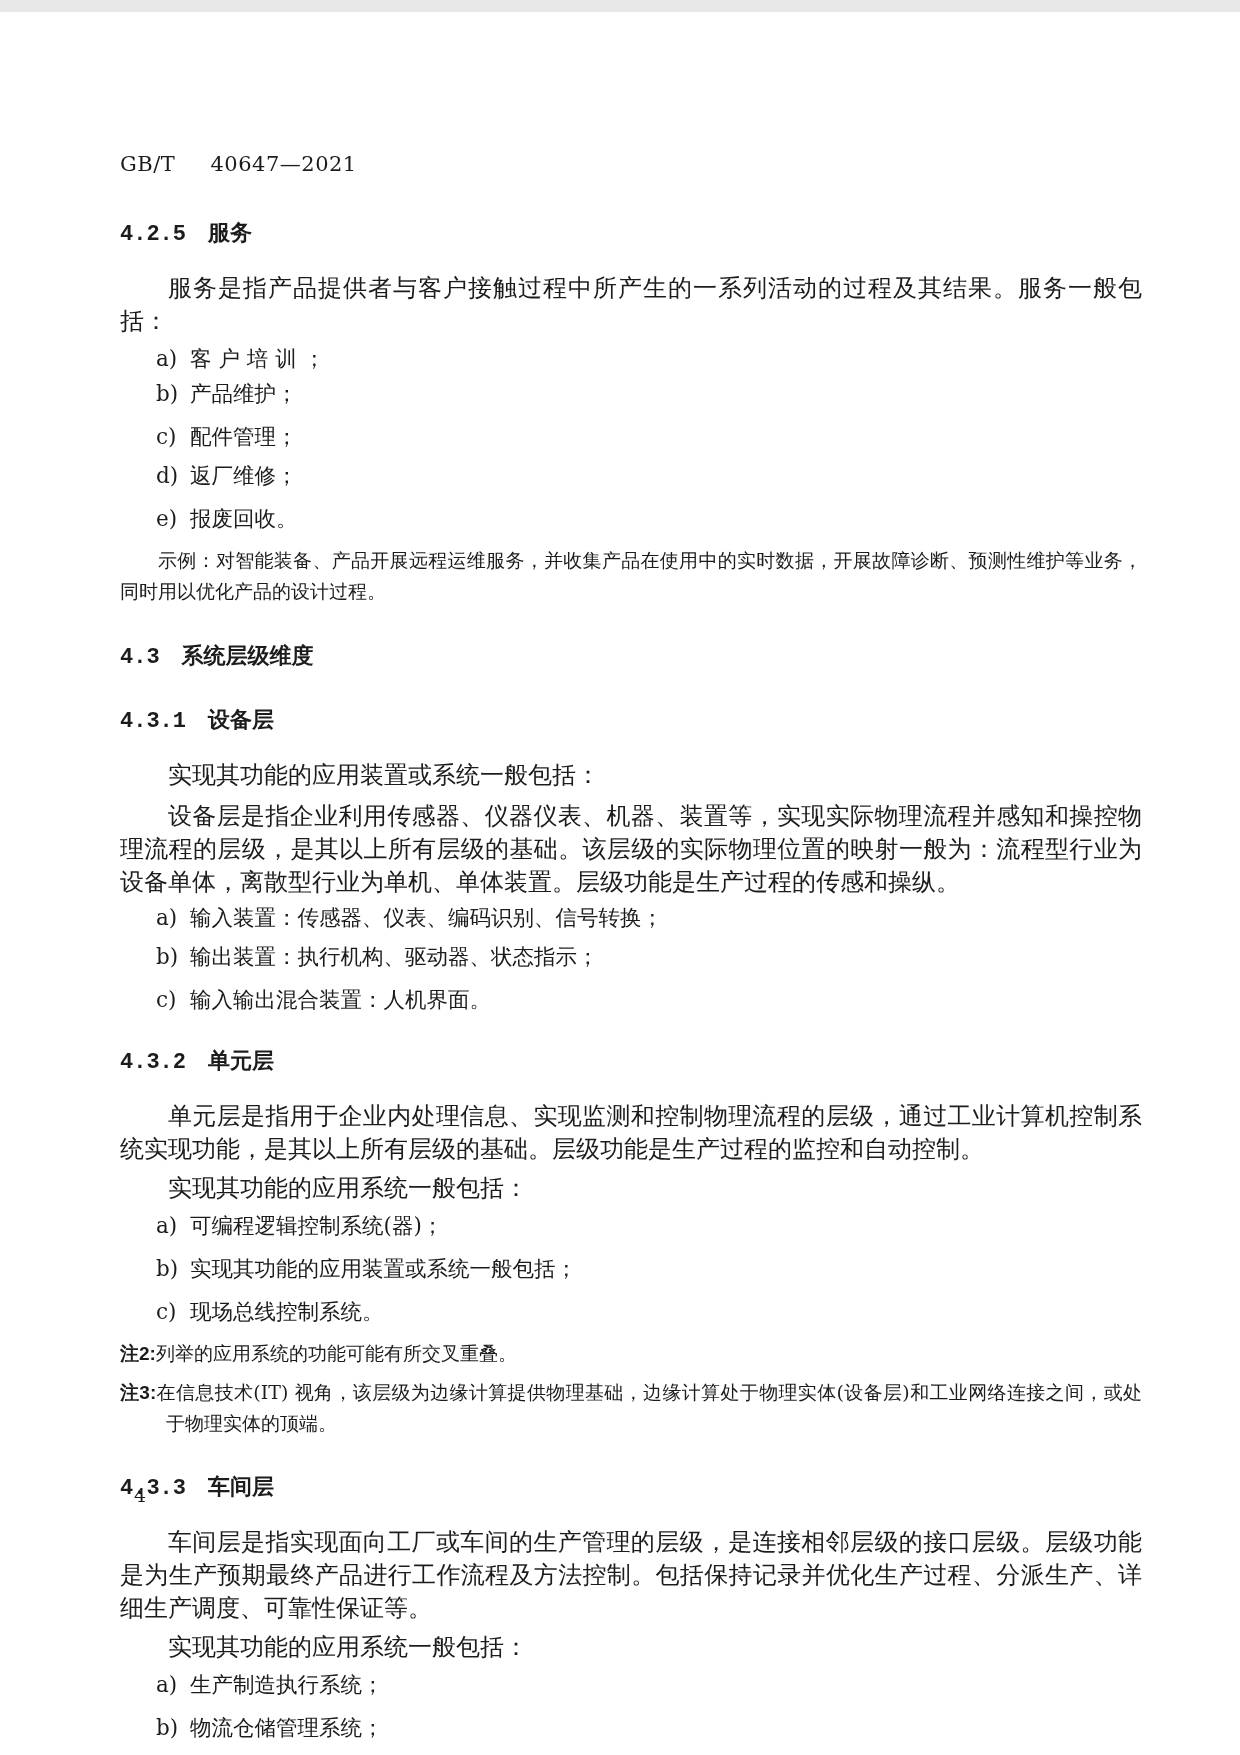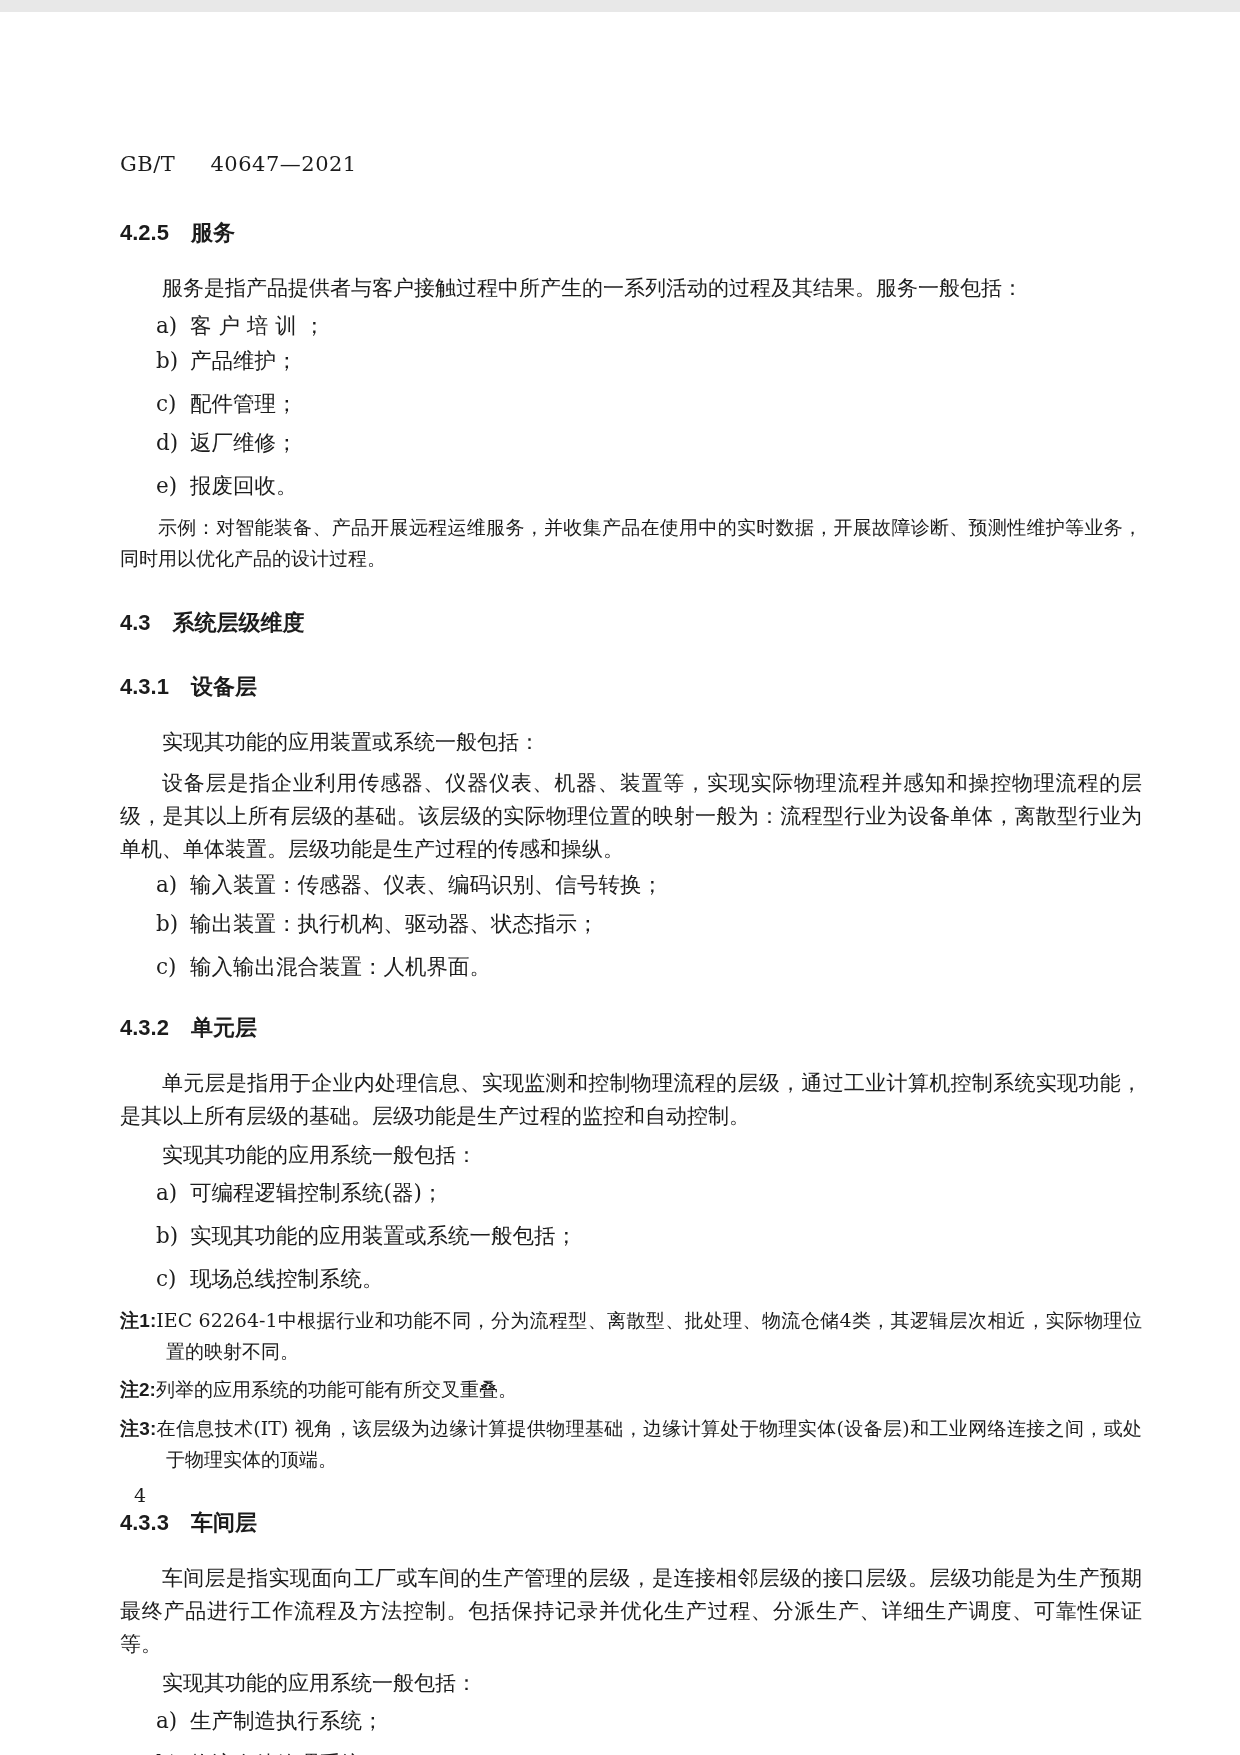--- a/index.html
+++ b/index.html
@@ -19,28 +19,28 @@
     top: 140px;
     width: 1022px;
   }
   .doc-header {
     font-size: 21px;
     letter-spacing: 0.5px;
     word-spacing: 28px;
     margin: 0 0 42px 0;
   }
   .heading {
-    font-family: Liberation Sans, sans-serif;
+    font-family: Liberation Mono, monospace;
     font-weight: bold;
     font-size: 22px;
     margin: 34px 0 24px 0;
   }
   .heading .h-num { margin-right: 22px; }
   .para {
-    font-size: 21px;
+    font-size: 24px;
     line-height: 33px;
     text-indent: 2em;
     text-align: justify;
     margin: 0 0 6px 0;
     font-family: Liberation Serif, serif;
   }
   .lead { margin: 0 0 8px 0; }
   .list { margin: 2px 0 8px 0; }
   .list-item {
     display: flex;
@@ -158,23 +158,20 @@
         <span class="li-label">b)</span>
         <span class="li-text">实现其功能的应用装置或系统一般包括；</span>
       </div>
       <div class="list-item">
         <span class="li-label">c)</span>
         <span class="li-text">现场总线控制系统。</span>
       </div>
     </div>
     <div class="notes">
       <div class="note">
-        <span class="note-label">注1:</span><span>IEC 62264-1中根据行业和功能不同，分为流程型、离散型、批处理、物流仓储4类，其逻辑层次相近，实际物理位置的映射不同。</span>
-      </div>
-      <div class="note">
         <span class="note-label">注2:</span><span>列举的应用系统的功能可能有所交叉重叠。</span>
       </div>
       <div class="note">
         <span class="note-label">注3:</span><span>在信息技术(IT) 视角，该层级为边缘计算提供物理基础，边缘计算处于物理实体(设备层)和工业网络连接之间，或处于物理实体的顶端。</span>
       </div>
     </div>
 
     <div class="heading">
       <span class="h-num">4.3.3</span><span>车间层</span>
     </div>

